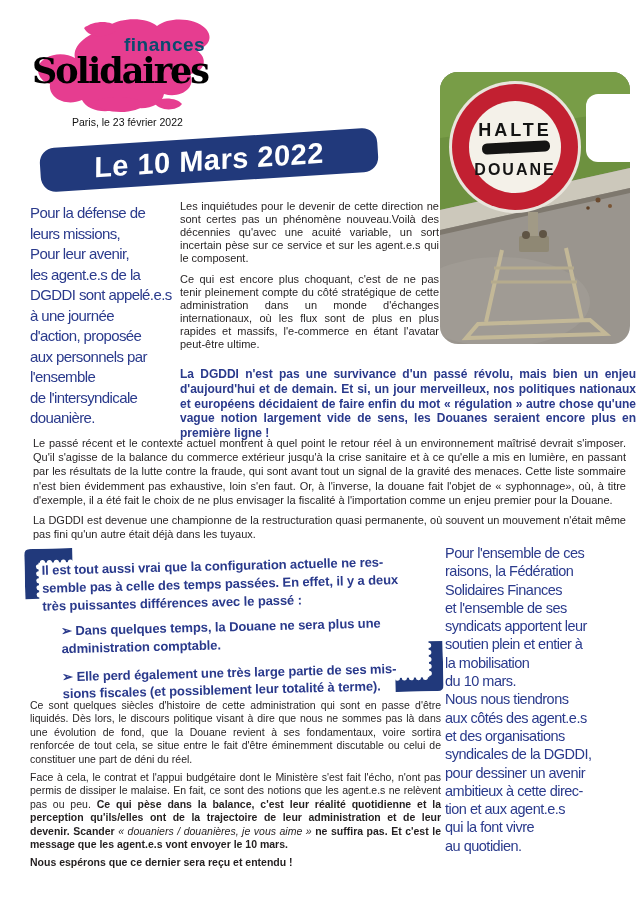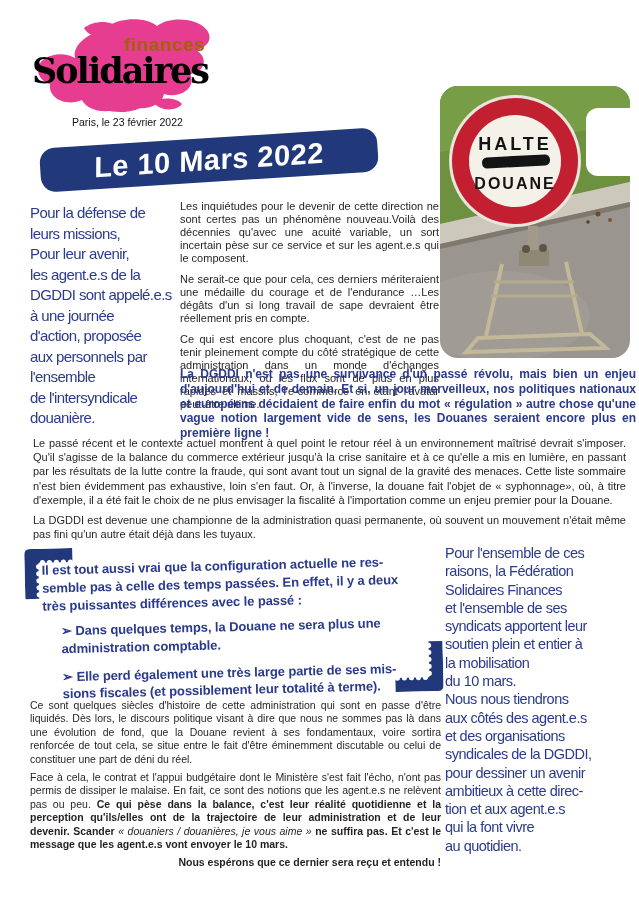--- a/index.html
+++ b/index.html
@@ -7,42 +7,42 @@
     position:relative; width:639px; height:912px; margin:0 auto;
     background:#ffffff; overflow:hidden;
     font-family:"Liberation Sans", sans-serif; color:#231f20;
   }
 
   
   .logo { position:absolute; left:28px; top:14px; width:188px; height:104px; }
   .logo svg.splash { position:absolute; left:0; top:0; }
   .logo-sub {
     position:absolute; left:96px; top:20px;
-    font-size:19px; font-weight:bold; color:#a16207; letter-spacing:0.5px;
+    font-size:19px; font-weight:bold; color:#0c4a6e; letter-spacing:0.5px;
   }
   .logo-title {
     position:absolute; left:4px; top:36px;
     font-family:"DejaVu Serif", serif; font-weight:bold;
     font-size:35px; letter-spacing:-2px; color:#000;
   }
   .dateline { position:absolute; left:72px; top:116px; font-size:10.5px; color:#111; }
 
   .banner {
     position:absolute; left:40px; top:138px; width:338px; height:44px;
     background:#21397b; border-radius:15px;
     transform:rotate(-3.6deg);
     display:flex; align-items:center; justify-content:center;
   }
   .banner span {
     color:#ffffff; font-weight:bold; font-size:29px; letter-spacing:0.5px;
     transform:skewX(-4deg);
   }
 
   
-  .photo { position:absolute; left:440px; top:86px; width:190px; height:208px; }
+  .photo { position:absolute; left:440px; top:72px; width:190px; height:208px; }
 
   
   .callout {
     position:absolute; font-weight:normal; color:#2a3a8c;
     white-space:pre-line;
   }
   .callout-left  { left:30px;  top:203px; width:162px; font-size:15px;   line-height:20.5px; letter-spacing:-0.6px; }
   .callout-right { left:445px; top:544px; width:192px; font-size:14.5px; line-height:18.3px; letter-spacing:-0.5px; }
 
   
@@ -72,21 +72,21 @@
     font-size:13px; line-height:17.8px; white-space:pre-line; letter-spacing:-0.1px;
   }
   .bullets { position:absolute; left:33px; top:70px; width:372px; }
   .bullet { margin-bottom:10px; font-size:13px; line-height:17.8px; white-space:pre-line; letter-spacing:-0.1px; }
 
   
   .closing { position:absolute; left:30px; top:699px; width:411px; }
   .closing p { margin:0 0 5px 0; font-size:10.5px; line-height:13.4px; text-align:justify; }
   .closing .bold { font-weight:bold; }
   .closing .ital { font-style:italic;margin-top:40px; }
-  .closing p.final { font-weight:bold; text-align:right; }
+  .closing p.final { font-weight:bold; text-align:left; }
 </style>
 </head>
 <body>
 
 <div class="page">
 
   <div class="logo">
     <svg class="splash" width="188" height="104" viewBox="0 0 188 104" aria-hidden="true">
       <path fill="#e63d90" d="M80,12 C96,2 120,4 129,12 C141,2 168,4 177,14 C187,24 179,34 168,36 C181,44 177,58 162,60 C169,74 152,85 136,80 C134,93 112,99 98,90 C86,101 60,99 54,86 C38,93 20,84 22,70 C8,66 6,50 18,44 C28,38 40,40 47,44 C44,30 61,20 80,12 Z"></path>
       <path fill="#e63d90" d="M56,14 C66,6 84,6 90,14 C84,24 62,26 56,14 Z"></path>
@@ -153,29 +153,28 @@
 DGDDI sont appelé.e.s
 à une journée
  d'action,  proposée
 aux personnels par
 l'ensemble
 de l'intersyndicale
 douanière.</div>
 
   <div class="intro-col">
     <p>Les inquiétudes pour le devenir de cette direction ne sont certes pas un phénomène nouveau.Voilà des décennies qu'avec une acuité variable, un sort incertain pèse sur ce service et sur les agent.e.s qui le composent.</p>
-    <p>Ne serait-ce que pour cela, ces derniers mériteraient une médaille du courage et de l'endurance …Les dégâts d'un si long travail de sape devraient être réellement pris en compte.</p>
     <p>Ce qui est encore plus choquant, c'est de ne pas tenir pleinement compte du côté stratégique de cette administration dans un monde d'échanges internationaux, où les flux sont de plus en plus rapides et massifs, l'e-commerce en étant l'avatar peut-être ultime.</p>
   </div>
 
   <div class="highlight">La DGDDI n'est pas une survivance d'un passé révolu, mais bien un enjeu d'aujourd'hui et de demain. Et si, un jour merveilleux, nos politiques nationaux et européens décidaient de faire enfin du mot « régulation » autre chose qu'une vague notion largement vide de sens, les Douanes seraient encore plus en première ligne !</div>
 
   <div class="wide">
     <p>Le passé récent et le contexte actuel montrent à quel point le retour réel à un environnement maîtrisé devrait s'imposer. Qu'il s'agisse de la balance du commerce extérieur jusqu'à la crise sanitaire et à ce qu'elle a mis en lumière, en passant par les résultats de la lutte contre la fraude, qui sont avant tout un signal de la gravité des menaces. Cette liste sommaire n'est bien évidemment pas exhaustive, loin s'en faut. Or, à l'inverse, la douane fait l'objet de « syphonnage», où, à titre d'exemple, il a été fait le choix de ne plus envisager la fiscalité à l'importation comme un enjeu premier pour la Douane.</p>
-    <p>La DGDDI est devenue une championne de la administration quasi permanente, où souvent un mouvement n'était même pas fini qu'un autre était déjà dans les tuyaux.</p>
+    <p>La DGDDI est devenue une championne de la restructuration quasi permanente, où souvent un mouvement n'était même pas fini qu'un autre était déjà dans les tuyaux.</p>
   </div>
 
   <div class="stampbox">
     <svg class="stamp tl" width="56" height="56" viewBox="0 0 56 56" aria-hidden="true">
       <path d="M6,0 H48 V14 H14 V50 H0 V6 Q0,0 6,0 Z" fill="#21397b"></path>
       <g fill="#ffffff">
         <circle cx="18" cy="14" r="2.6"></circle>
           <circle cx="25" cy="14" r="2.6"></circle>
           <circle cx="32" cy="14" r="2.6"></circle>
           <circle cx="39" cy="14" r="2.6"></circle>

